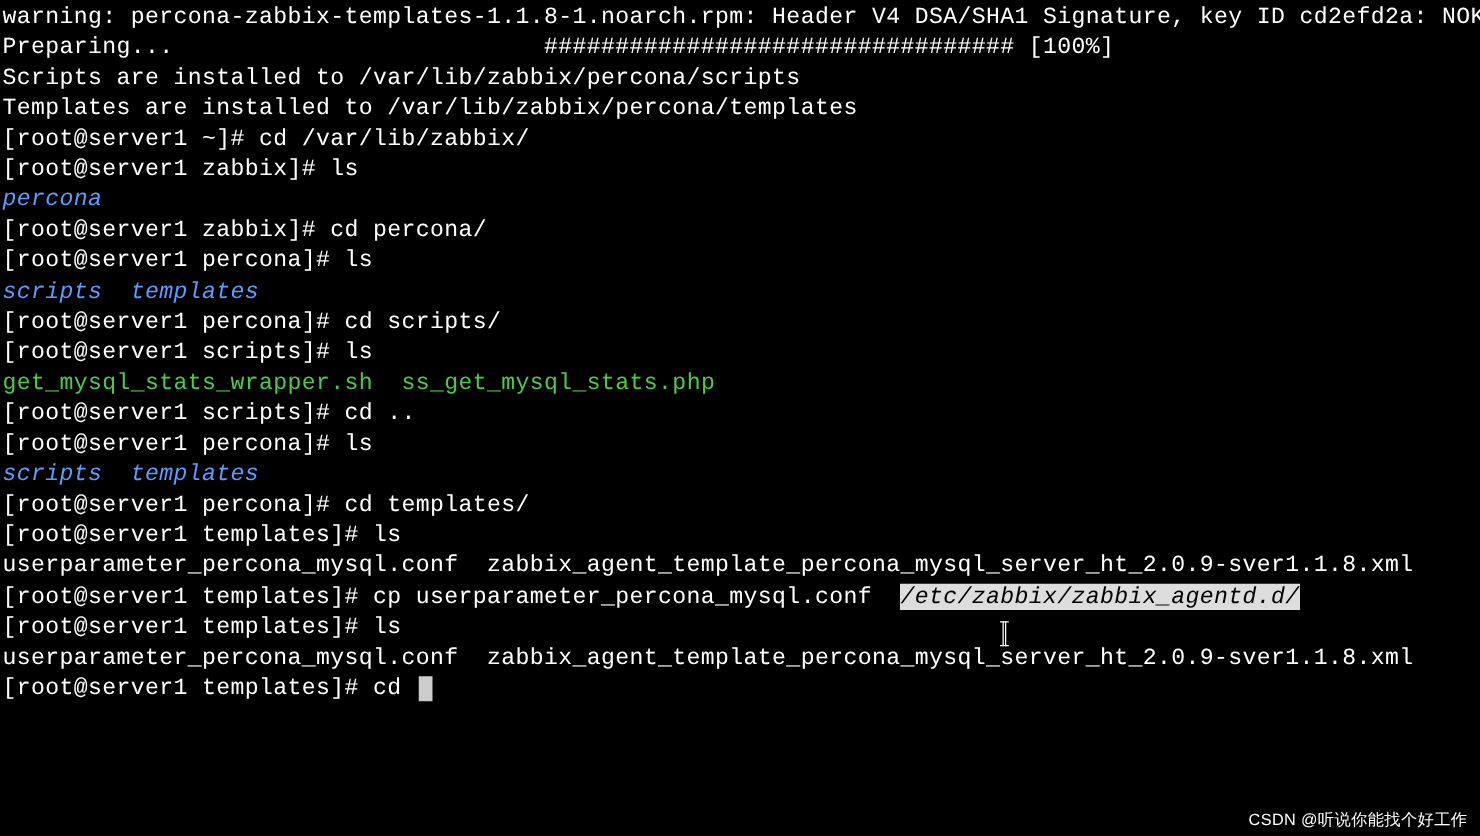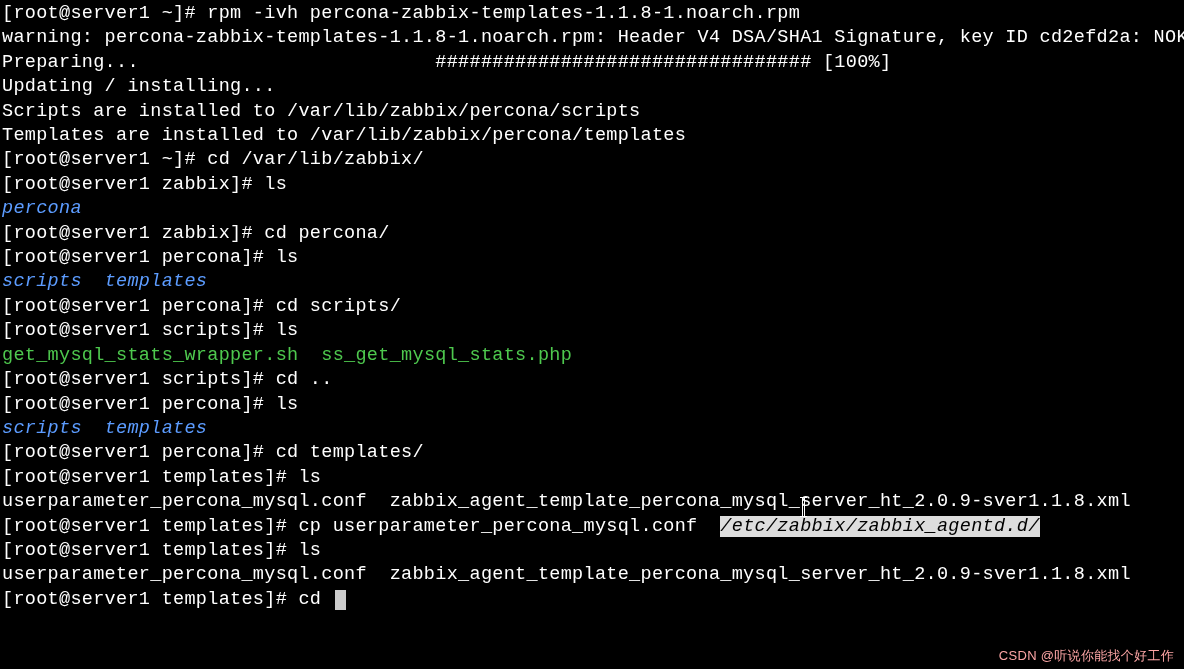--- a/index.html
+++ b/index.html
@@ -27,21 +27,21 @@
       height: 20px;
       background: #ccc;
       vertical-align: text-bottom;
       margin-left: 2px;
     }
     .watermark {
       position: absolute;
       bottom: 5px;
       right: 10px;
       font-size: 13px;
-      color: #fca5a5;
+      color: #ffffff;
       font-family: sans-serif;
     }
     .ibeam {
       position: absolute;
       left: 802px;
       top: 497px;
       width: 1px;
       height: 20px;
       border-left: 1px solid #fff;
       border-right: 1px solid #fff;
@@ -54,24 +54,22 @@
       background: #fff;
       left: -3px;
     }
     .ibeam::before { top: 0; }
     .ibeam::after { bottom: 0; }
   </style>
 </head>
 <body>
 
 <div>
-<div class="line">[root@server1 ~]# rpm -ivh percona-zabbix-templates-1.1.8-1.noarch.rpm</div>
 <div class="line">warning: percona-zabbix-templates-1.1.8-1.noarch.rpm: Header V4 DSA/SHA1 Signature, key ID cd2efd2a: NOKEY</div>
 <div class="line">Preparing...                          ################################# [100%]</div>
-<div class="line">Updating / installing...</div>
 <div class="line"></div>
 <div class="line">Scripts are installed to /var/lib/zabbix/percona/scripts</div>
 <div class="line">Templates are installed to /var/lib/zabbix/percona/templates</div>
 <div class="line">[root@server1 ~]# cd /var/lib/zabbix/</div>
 <div class="line">[root@server1 zabbix]# ls</div>
 <div class="line"><span class="blue">percona</span></div>
 <div class="line">[root@server1 zabbix]# cd percona/</div>
 <div class="line">[root@server1 percona]# ls</div>
 <div class="line"><span class="blue">scripts</span><span>  </span><span class="blue">templates</span></div>
 <div class="line">[root@server1 percona]# cd scripts/</div>

